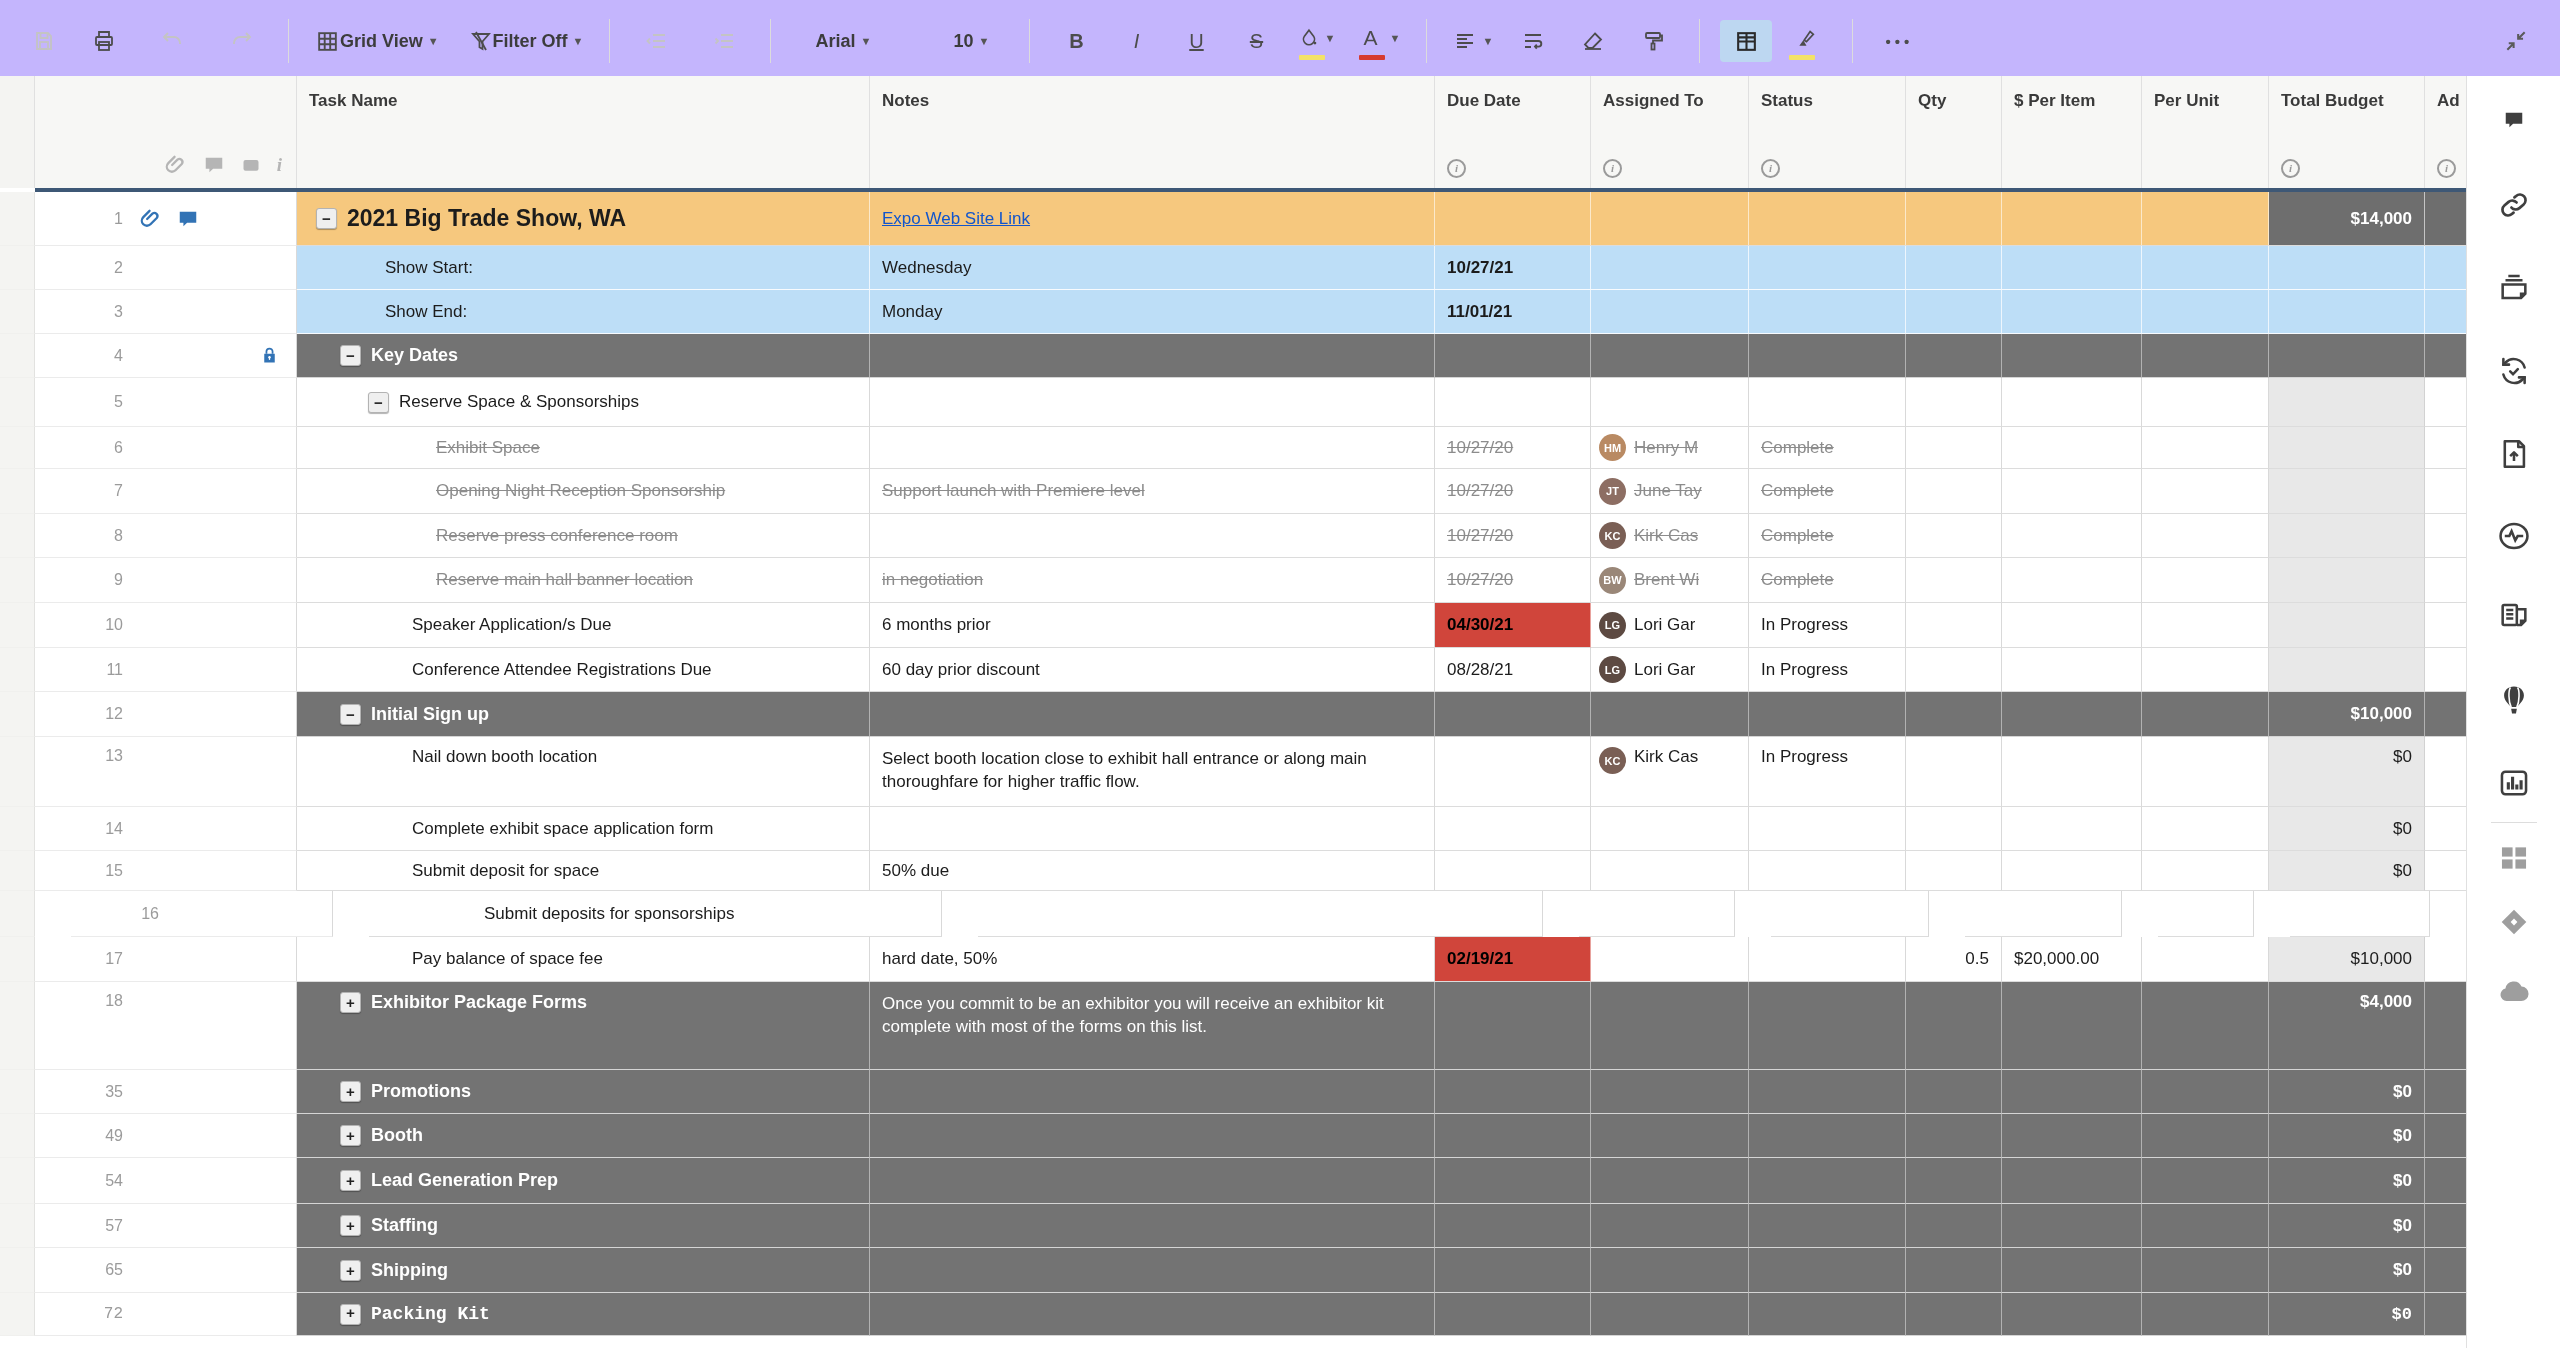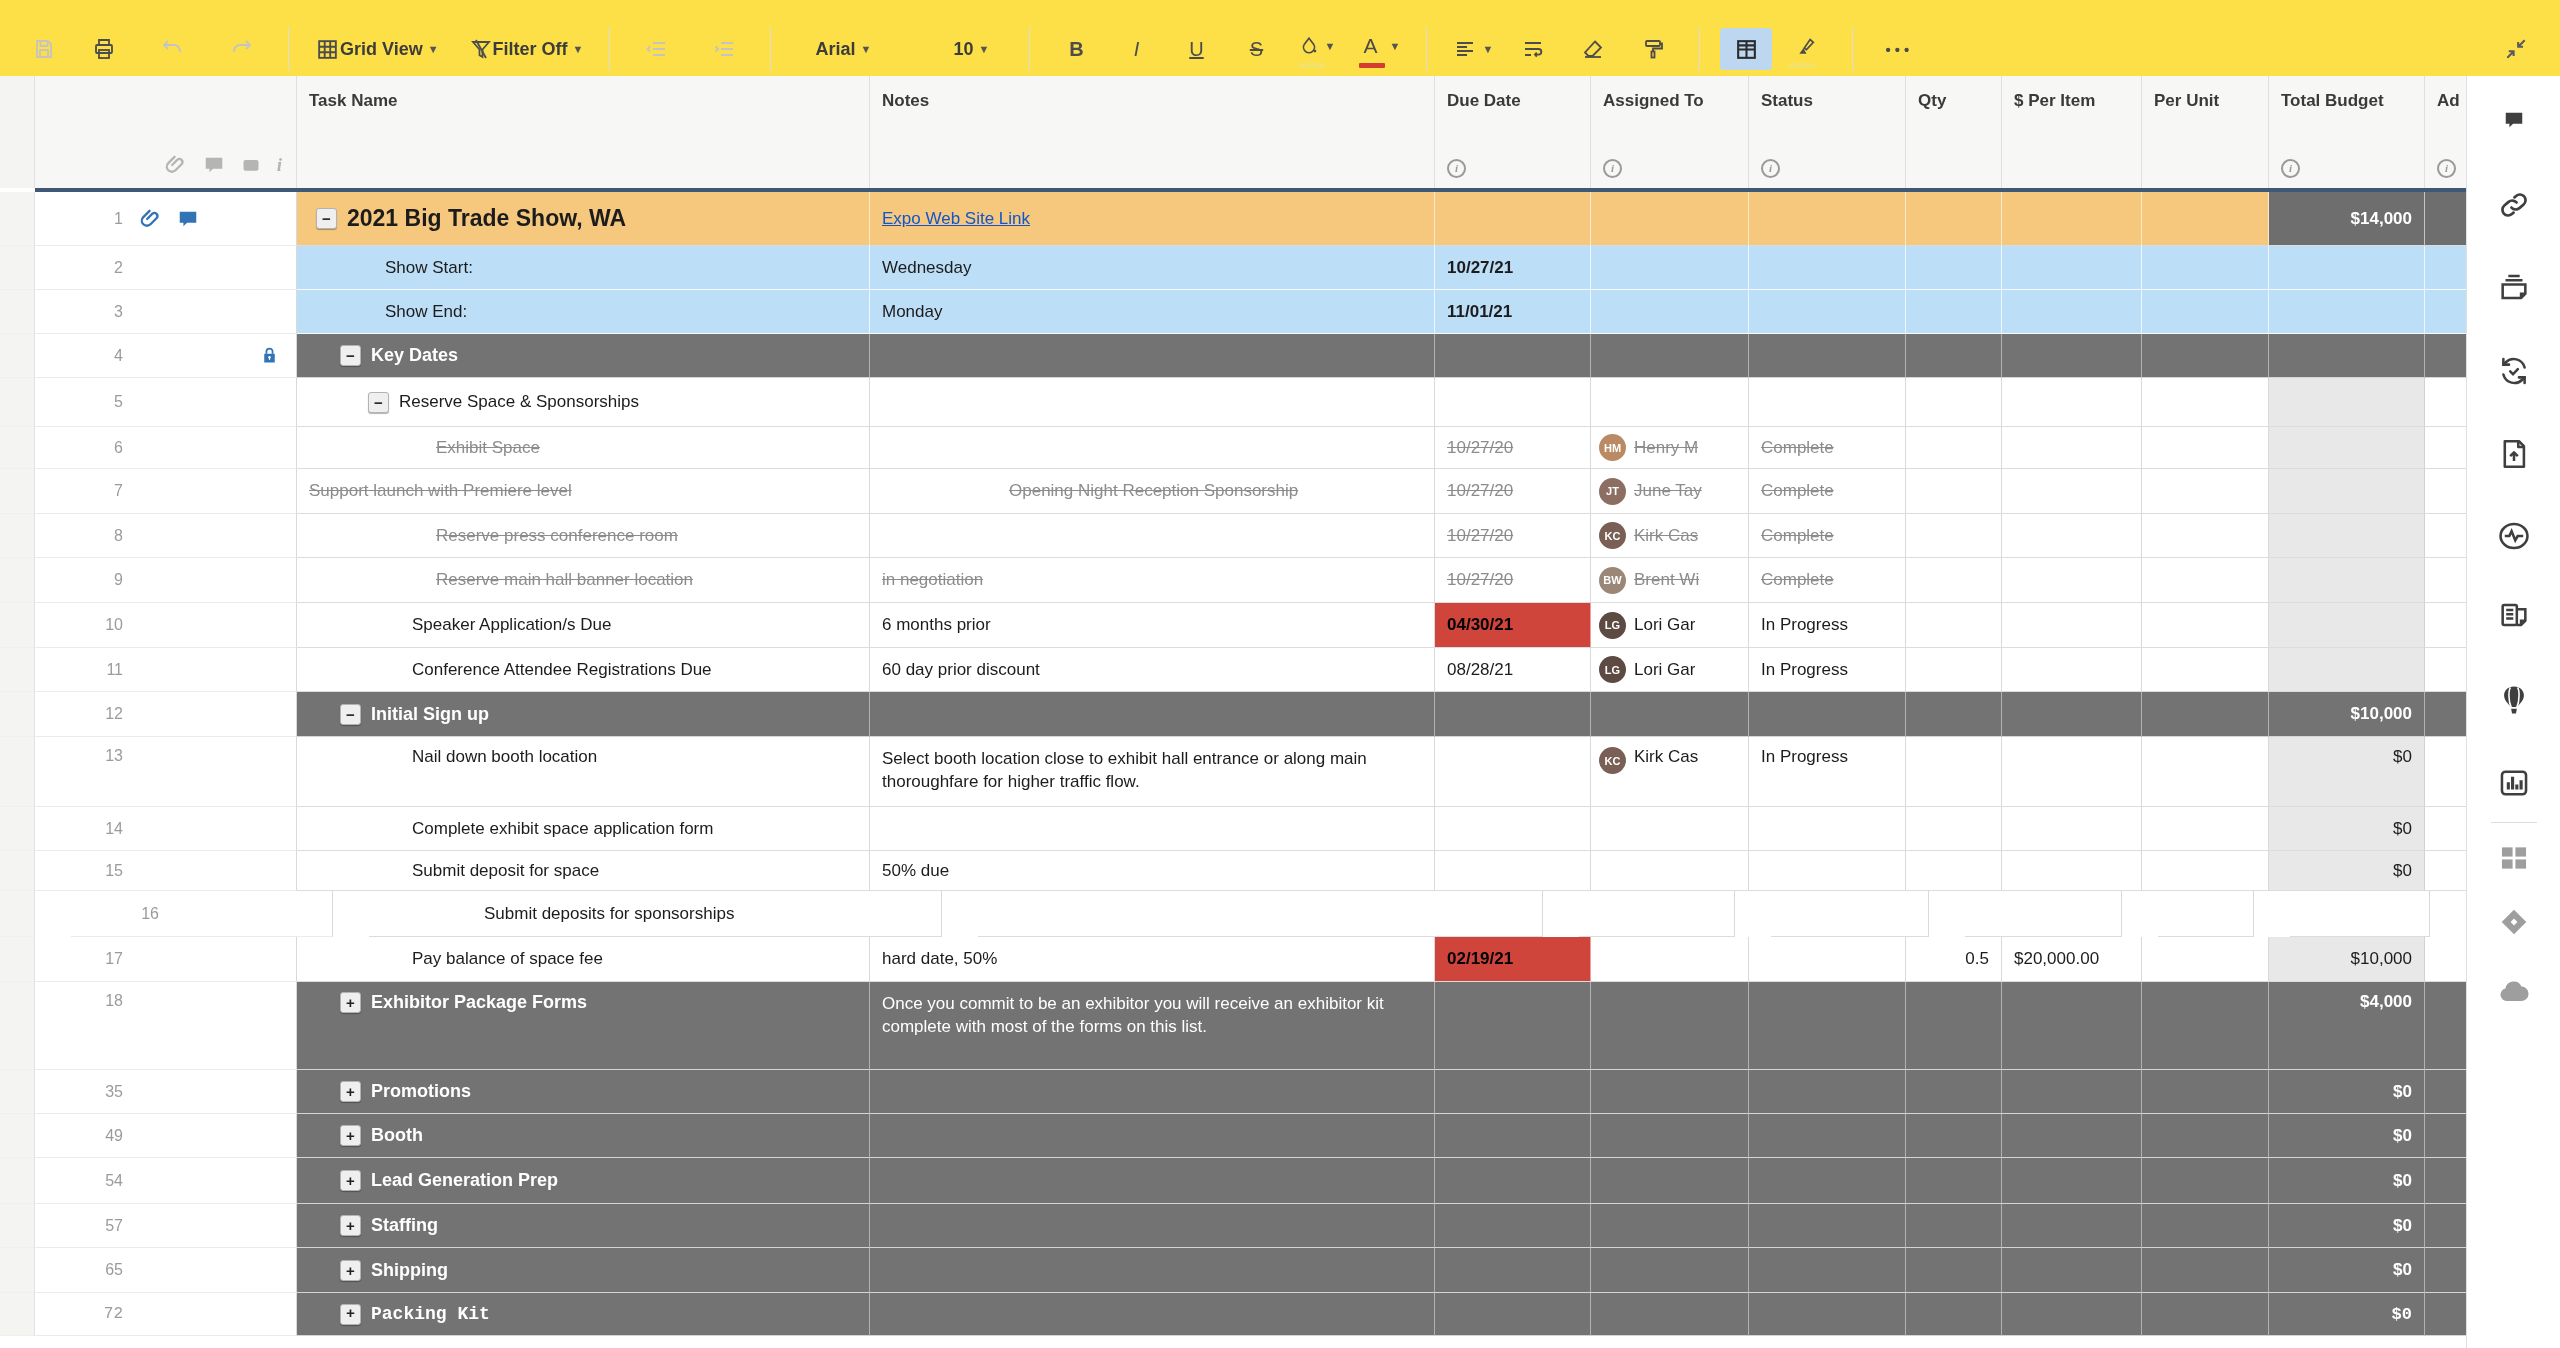--- a/index.html
+++ b/index.html
@@ -1,20 +1,20 @@
 <!DOCTYPE html>
 <html style="--c-orange: #F6C87E; --c-blue: #BDDEF7; --c-section: #737373; --c-darkbudget: #6E6E6E; --c-budgetgray: #E8E8E8; --c-red: #D0453B; --c-navy: #3E5876; --c-link: #1155CC; --c-active: #BDD7F1; --c-yellow: #F3E267; --c-redswatch: #D63B2F; --cols: 35px 262px 573px 565px 156px 158px 157px 96px 140px 127px 156px 42px;"><head>
 <meta charset="utf-8">
 <style>
   html,body{margin:0;padding:0;background:#fff;}
   body{width:2560px;height:1348px;overflow:hidden;font-family:"Liberation Sans",sans-serif;-webkit-font-smoothing:antialiased;}
   #app{position:relative;width:2560px;height:1348px;background:#fff;overflow:hidden;}
 
   
-  .toolbar{height:66px;background:#fde047;border-bottom:1px solid #E4E4E4;display:flex;align-items:center;padding:16px 18px;gap:8px;}
+  .toolbar{height:66px;background:#c4b5fd;border-bottom:1px solid #E4E4E4;display:flex;align-items:center;padding:8px 18px;gap:8px;}
   .tb-btn{position:relative;height:42px;min-width:40px;padding:0 6px;display:flex;align-items:center;justify-content:center;border-radius:4px;color:#4C4C4C;cursor:pointer;flex:0 0 auto;}
   .tb-btn svg{display:block;}
   .tb-btn.disabled{color:#C4C4C4;}
   .tb-btn.active{background:var(--c-active,#BDD7F1);}
   .tb-sep{width:1px;height:44px;background:#DCDCDC;margin:0 12px;flex:0 0 auto;}
   .tb-label{font-size:18px;font-weight:600;color:#3C3C3C;white-space:nowrap;}
   .caret{font-size:11px;color:#555;margin-left:5px;}
   .tb-letter{font-size:20px;font-weight:700;color:#4C4C4C;width:28px;text-align:center;}
   .swatch{position:absolute;bottom:5px;left:9px;width:26px;height:5px;border-radius:1px;}
   .dots{font-size:15px;font-weight:700;letter-spacing:4px;color:#4C4C4C;}
@@ -466,25 +466,25 @@
             <div class="cell data total right gray">
               <span></span>
             </div>
             <div class="cell data ad"></div>
           </div>
           <div class="row" style="height: 45px;">
             <div class="cell gutter"></div>
             <div class="cell rownum">
               <span class="num">7</span>
             </div>
-            <div class="cell data notes">
-              <span class="strike ">Support launch with Premiere level</span>
-            </div>
             <div class="cell data task" style="padding-left: 127px;">
               <span class="t-label strike">Opening Night Reception Sponsorship</span>
+            </div>
+            <div class="cell data notes">
+              <span class="strike ">Support launch with Premiere level</span>
             </div>
             <div class="cell data due">
               <span class="strike">10/27/20</span>
             </div>
             <div class="cell data assigned">
               <span class="avatar" style="background: rgb(141, 110, 99);">JT</span>
               <span class="name strike">June Tay</span>
             </div>
             <div class="cell data status">
               <span class="strike">Complete</span>

